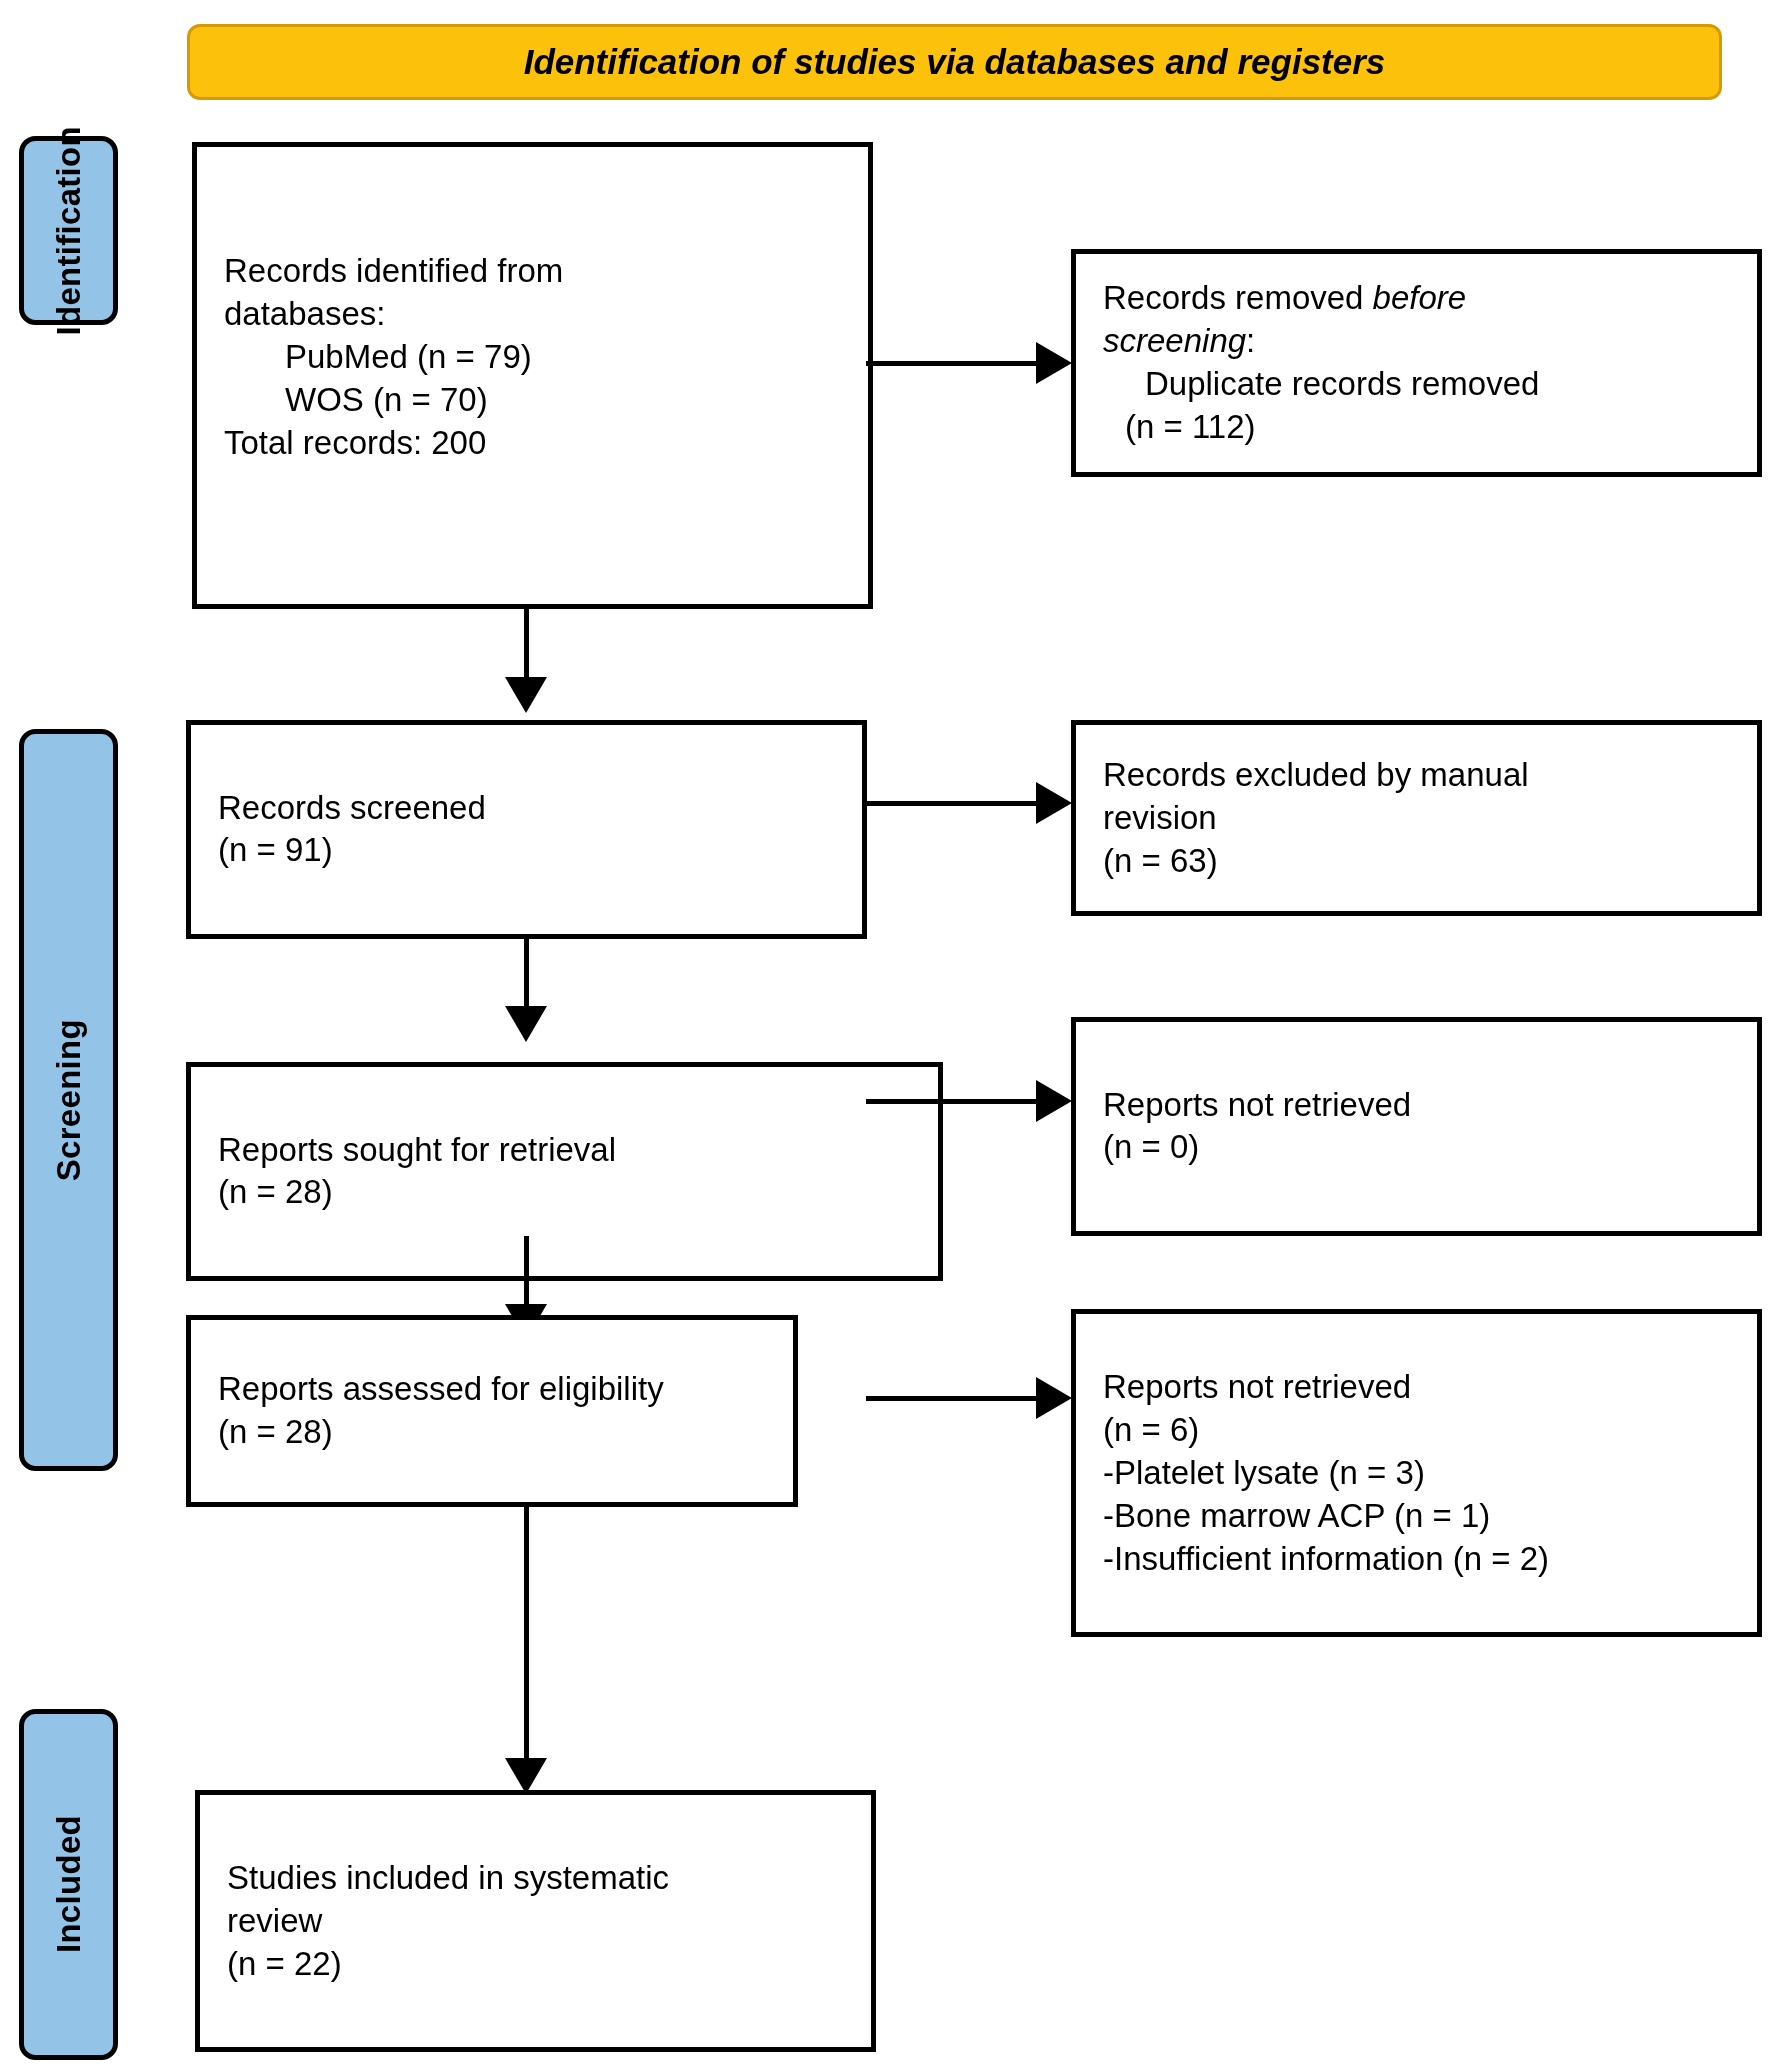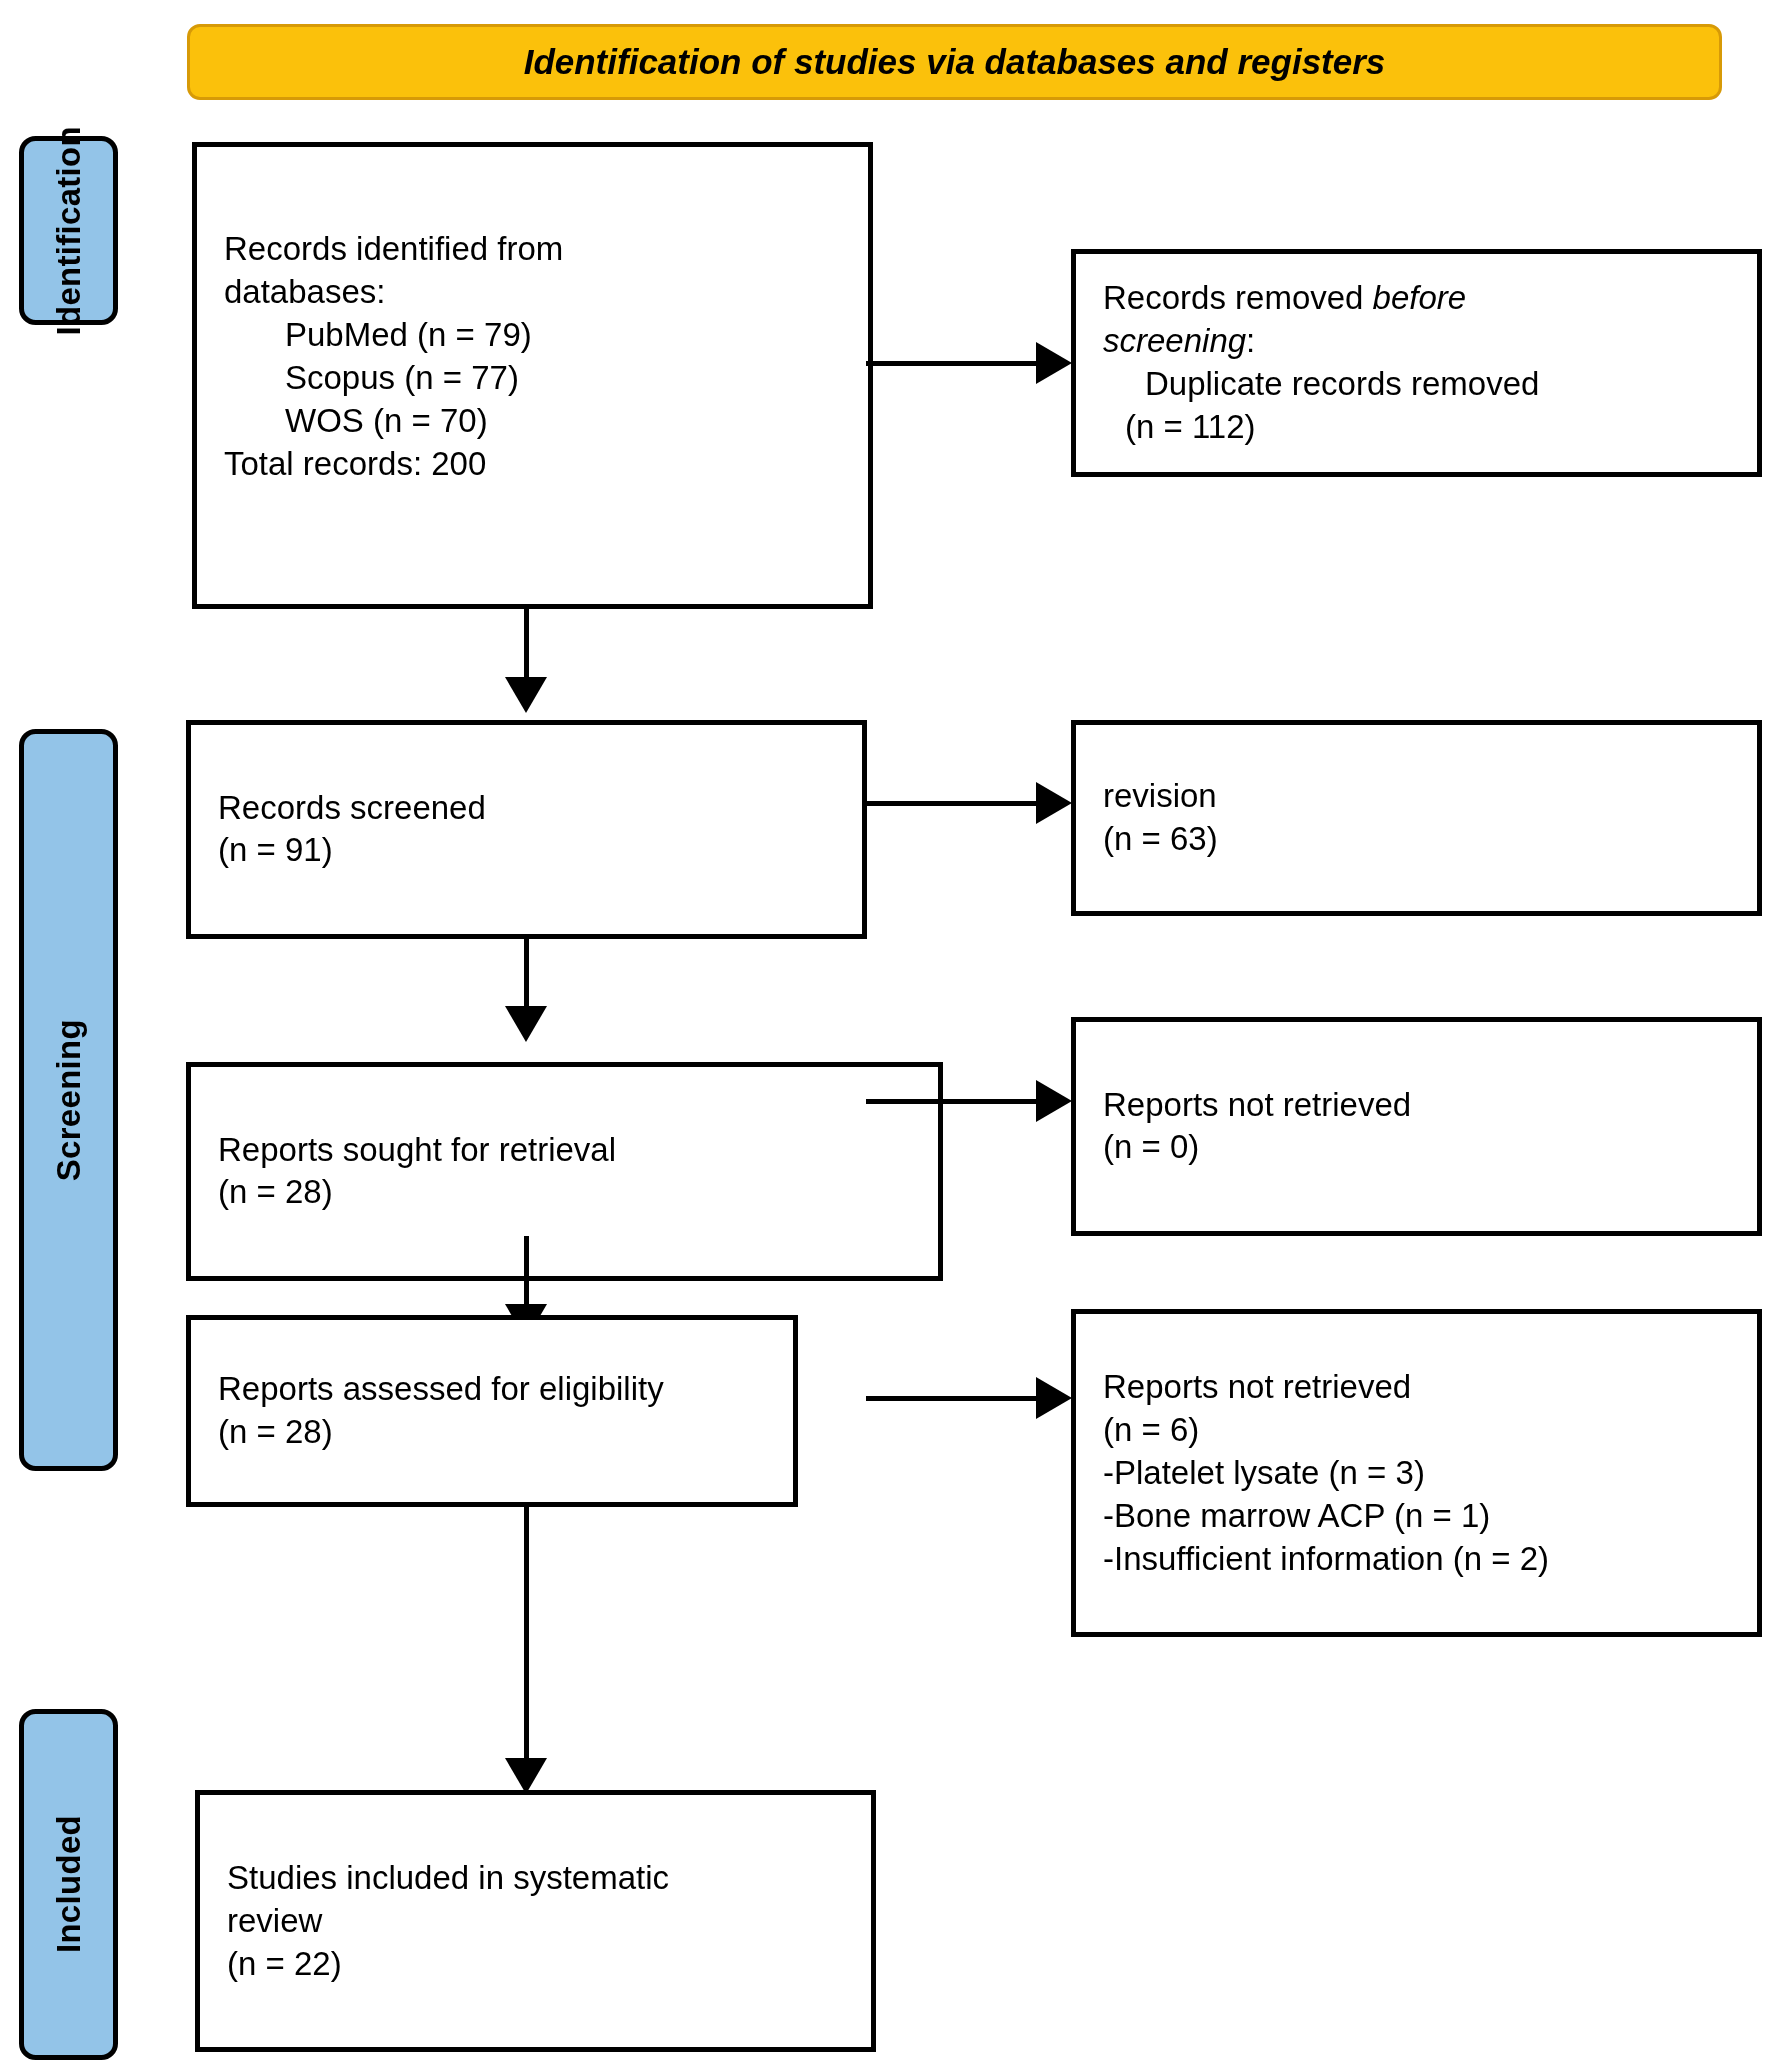--- a/index.html
+++ b/index.html
@@ -134,21 +134,20 @@
 
   <div class="stage-bar" style="left:19px; top:1709px; width:99px; height:351px;">
     <span class="stage-label">Included</span>
   </div>
 
   <div class="flowbox" style="left:186px; top:142px; width:681px; height:467px;margin-left:6px;">
     <div class="flowbox-inner" style="top:46%;">
       <div class="line">Records identified from</div>
       <div class="line">databases:</div>
       <div class="line indent-1">PubMed (n = 79)</div>
-      <div class="line indent-1">Scopus (n = 77)</div>
       <div class="line indent-1">WOS (n = 70)</div>
       <div class="line">Total records: 200</div>
     </div>
   </div>
 
   <div class="hline" style="left:866px; top:361px; width:173px;"></div>
   <div class="arrow-right" style="left:1036px; top:342px;"></div>
 
   <div class="flowbox" style="left:1071px; top:249px; width:691px; height:228px;">
     <div class="flowbox-inner" style="top:50%;">
@@ -167,20 +166,21 @@
       <div class="line">Records screened</div>
       <div class="line">(n = 91)</div>
     </div>
   </div>
 
   <div class="hline" style="left:866px; top:801px; width:173px;"></div>
   <div class="arrow-right" style="left:1036px; top:782px;"></div>
 
   <div class="flowbox" style="left:1071px; top:720px; width:691px; height:196px;">
     <div class="flowbox-inner">
+      <div class="line">Records excluded by manual</div>
       <div class="line">revision</div>
       <div class="line">(n = 63)</div>
     </div>
   </div>
 
   <div class="vline" style="left:524px; top:938px; width:4.5px; height:70px;"></div>
   <div class="arrow-down" style="left:505px; top:1006px;"></div>
 
   <div class="flowbox" style="left:186px; top:1062px; width:757px; height:219px;">
     <div class="flowbox-inner">

